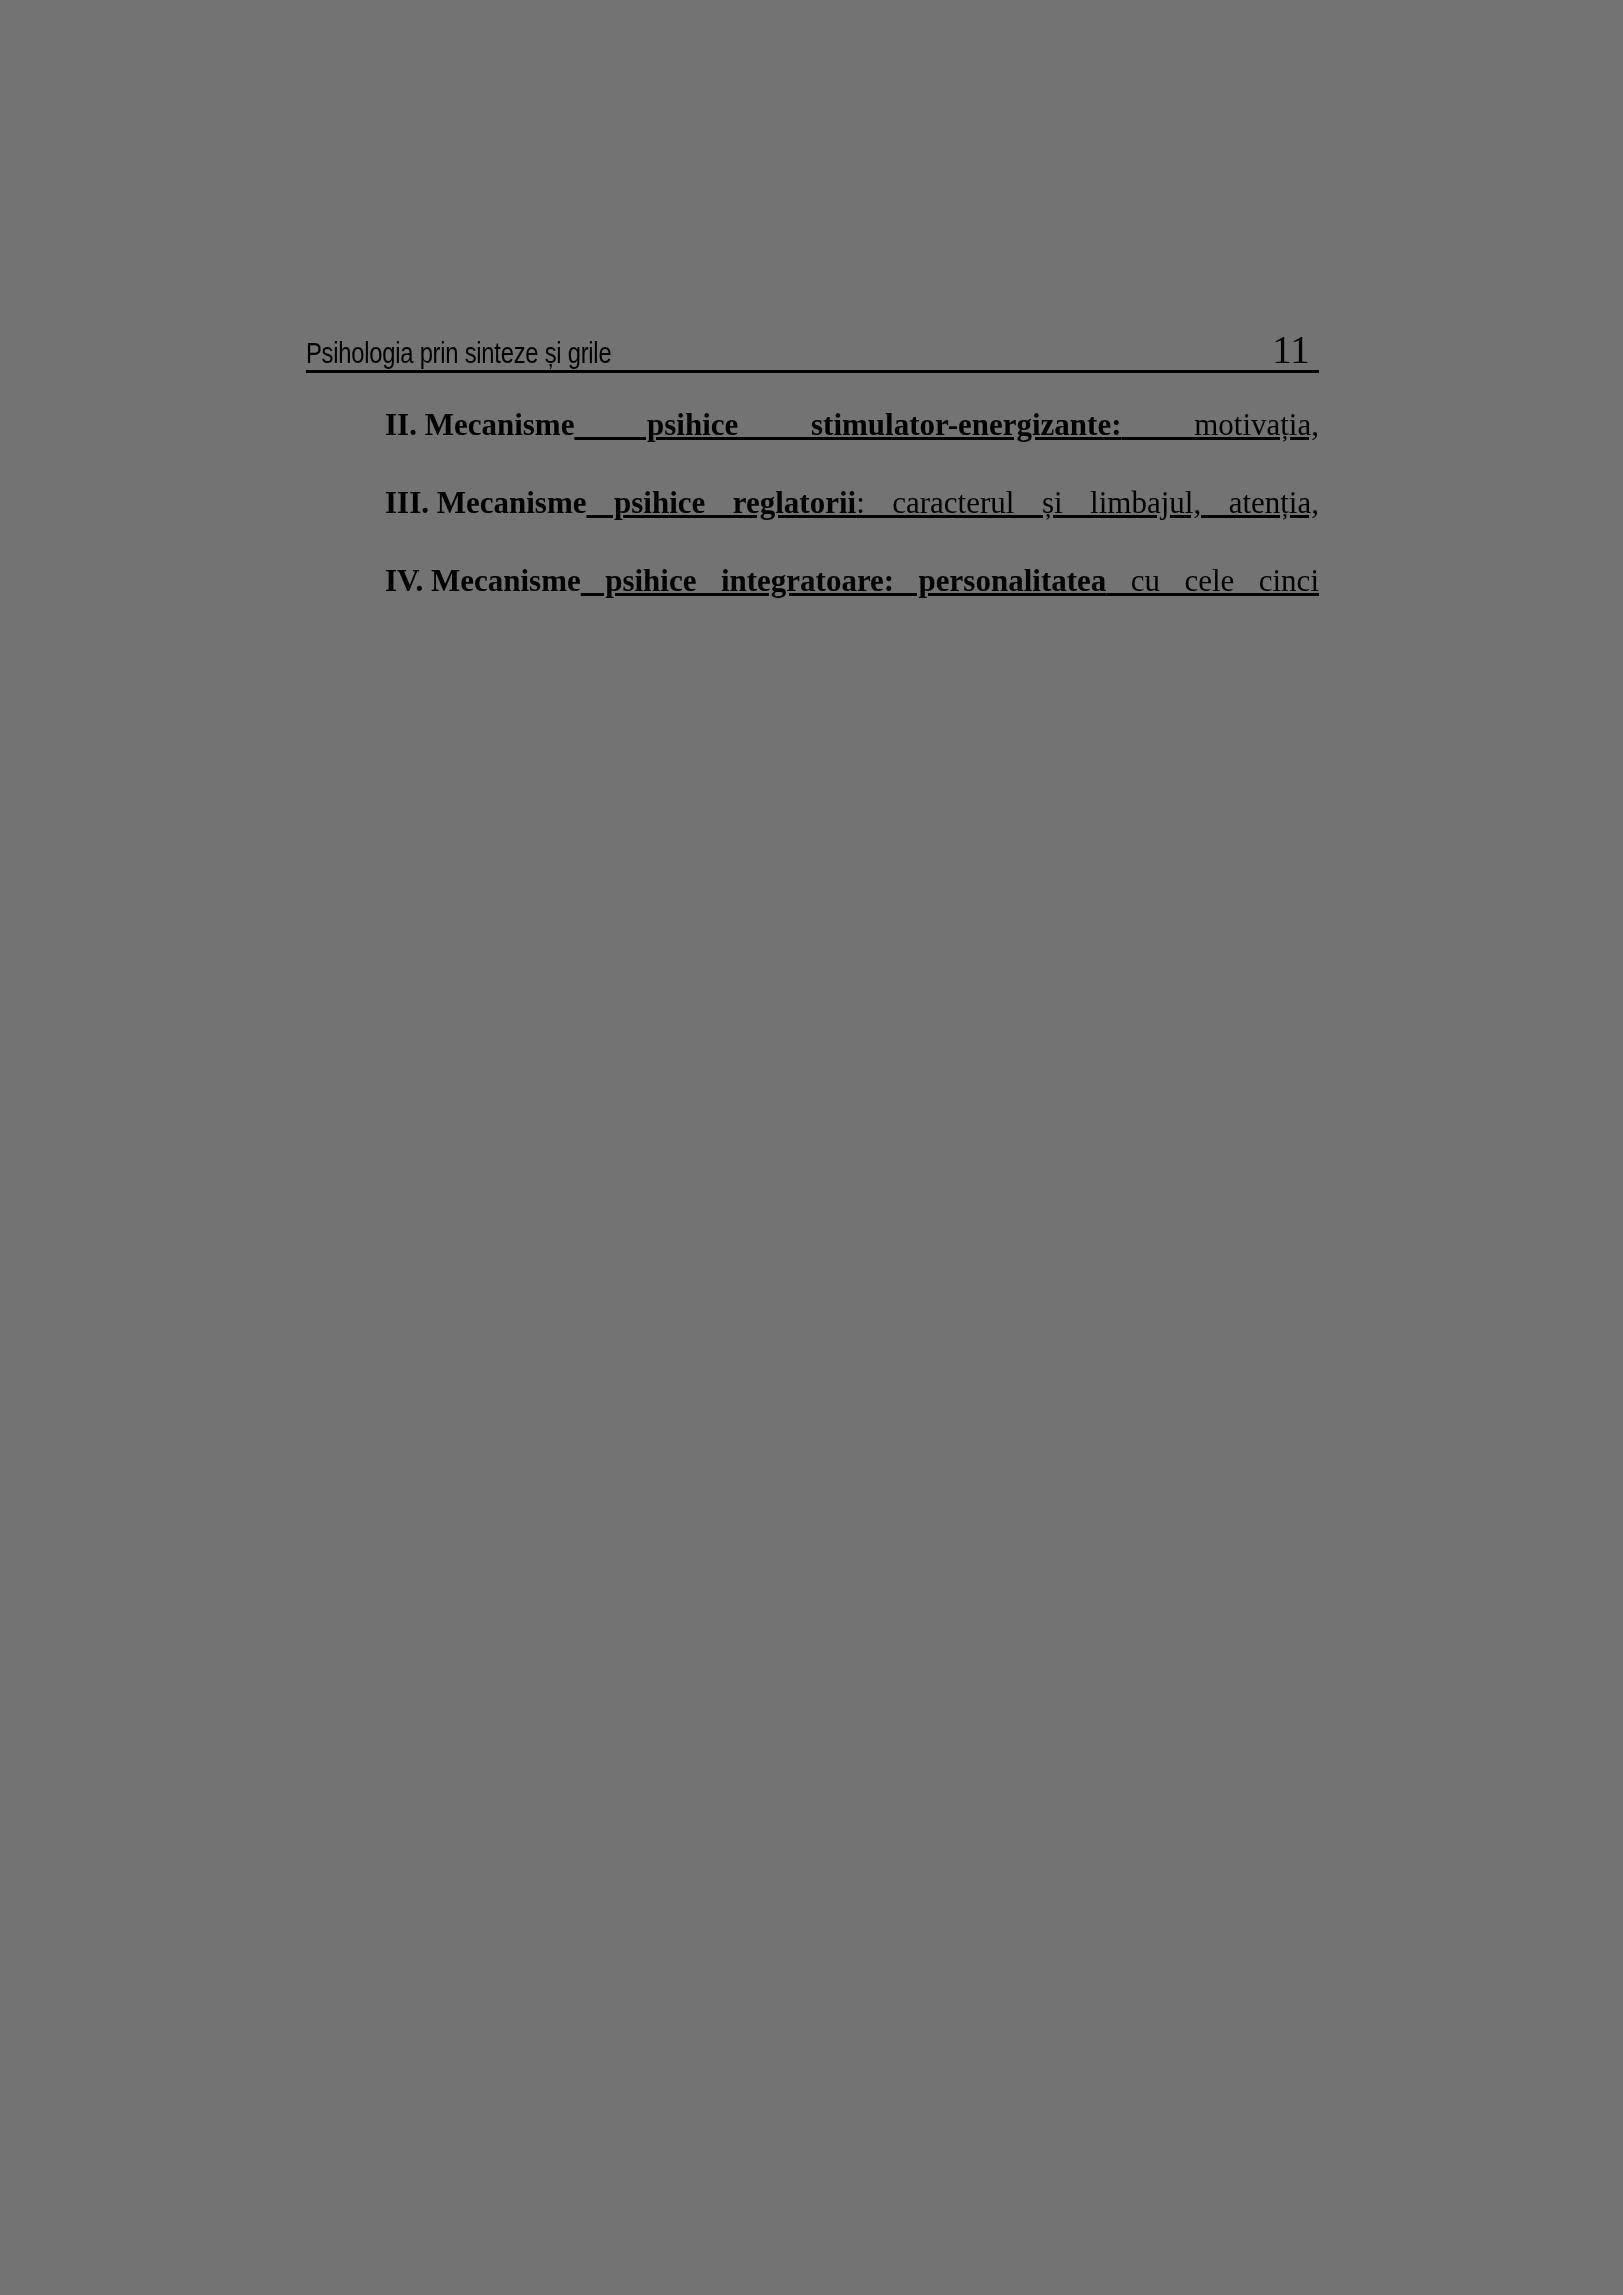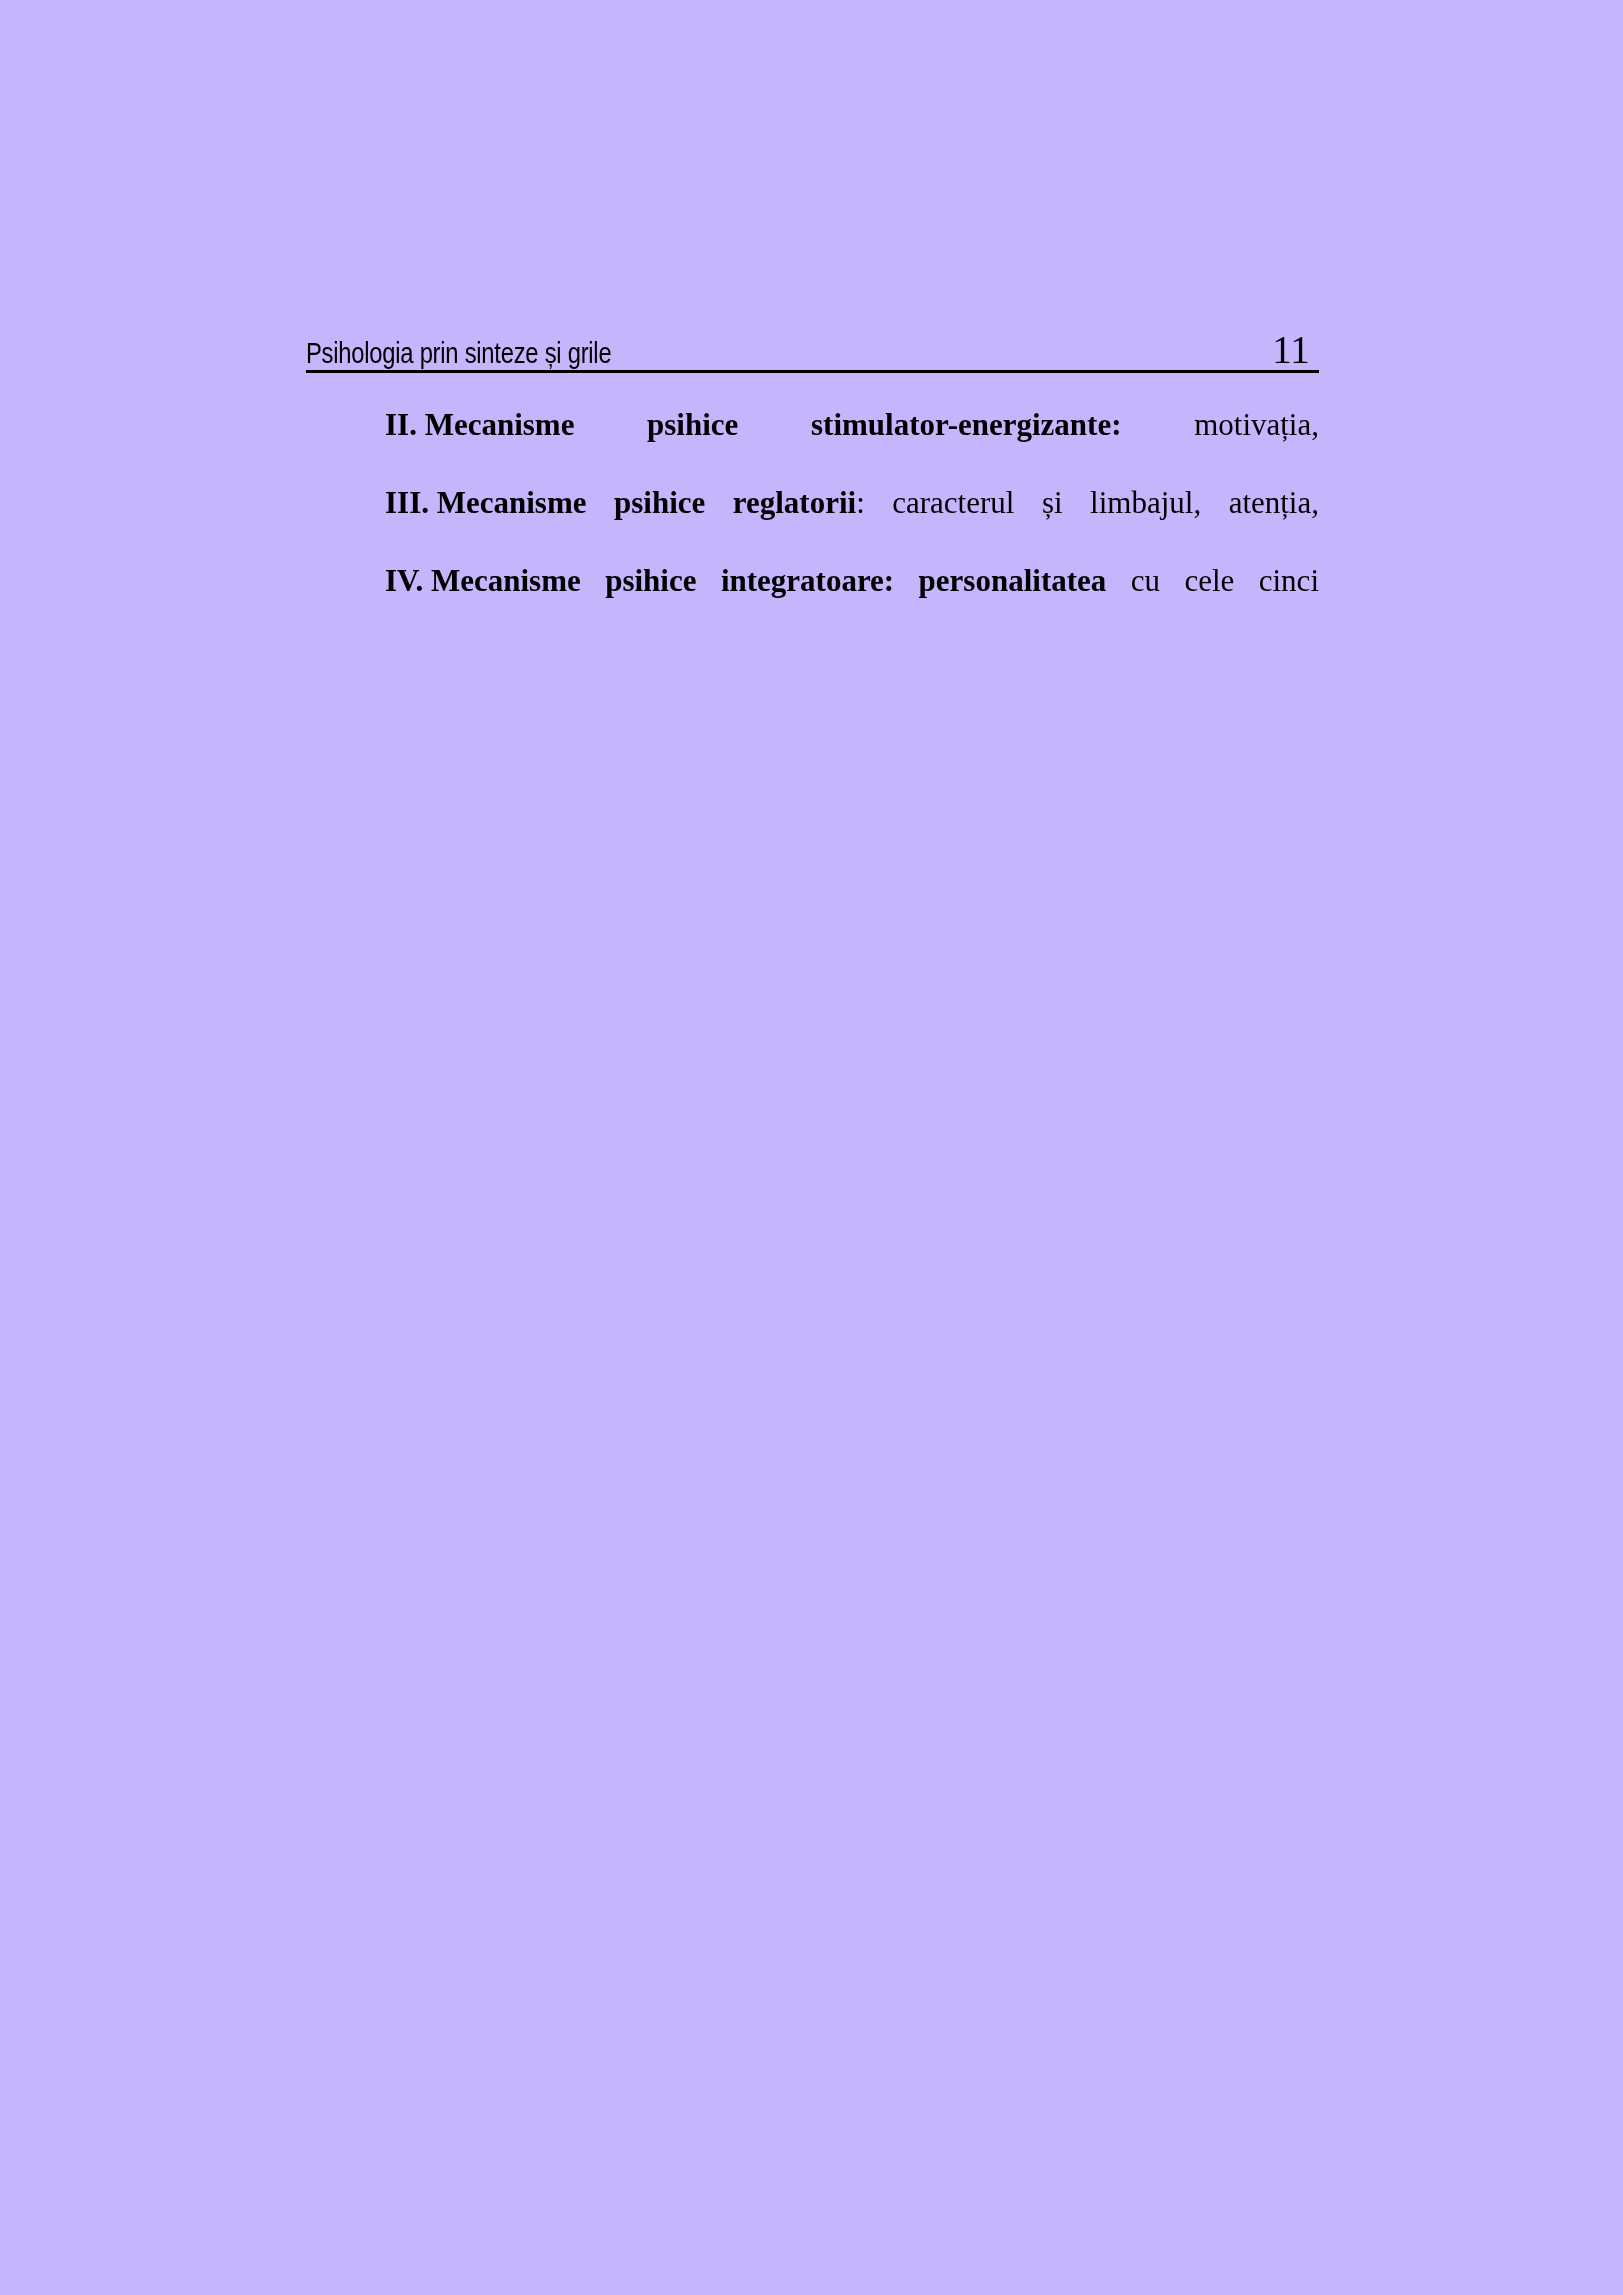--- a/index.html
+++ b/index.html
@@ -11,21 +11,21 @@
     width: 1623px;
     height: 2295px;
     position: relative;
     font-family: "Liberation Serif", serif;
     color: #000000;
     overflow: hidden;
   }
   .page {
     position: absolute;
     inset: 0;
-    background: #c4b5fd;
+    background: #737373;
   }
   
   .running-header {
     position: absolute;
     left: 306px;
     top: 331px;
     width: 1013px;
     display: flex;
     justify-content: space-between;
     align-items: baseline;
@@ -69,20 +69,21 @@
   .line {
     display: block;
   }
   .line.j {
     text-align: justify;
     text-align-last: justify;
     text-justify: inter-word;
   }
   .line.first {
     text-indent: 79px;
+    text-decoration: underline;
   }
   .seg.bold {
     font-weight: 700;
   }
   
   .seg.ib {
     display: inline-block;
     text-indent: 0;
   }
 </style>

